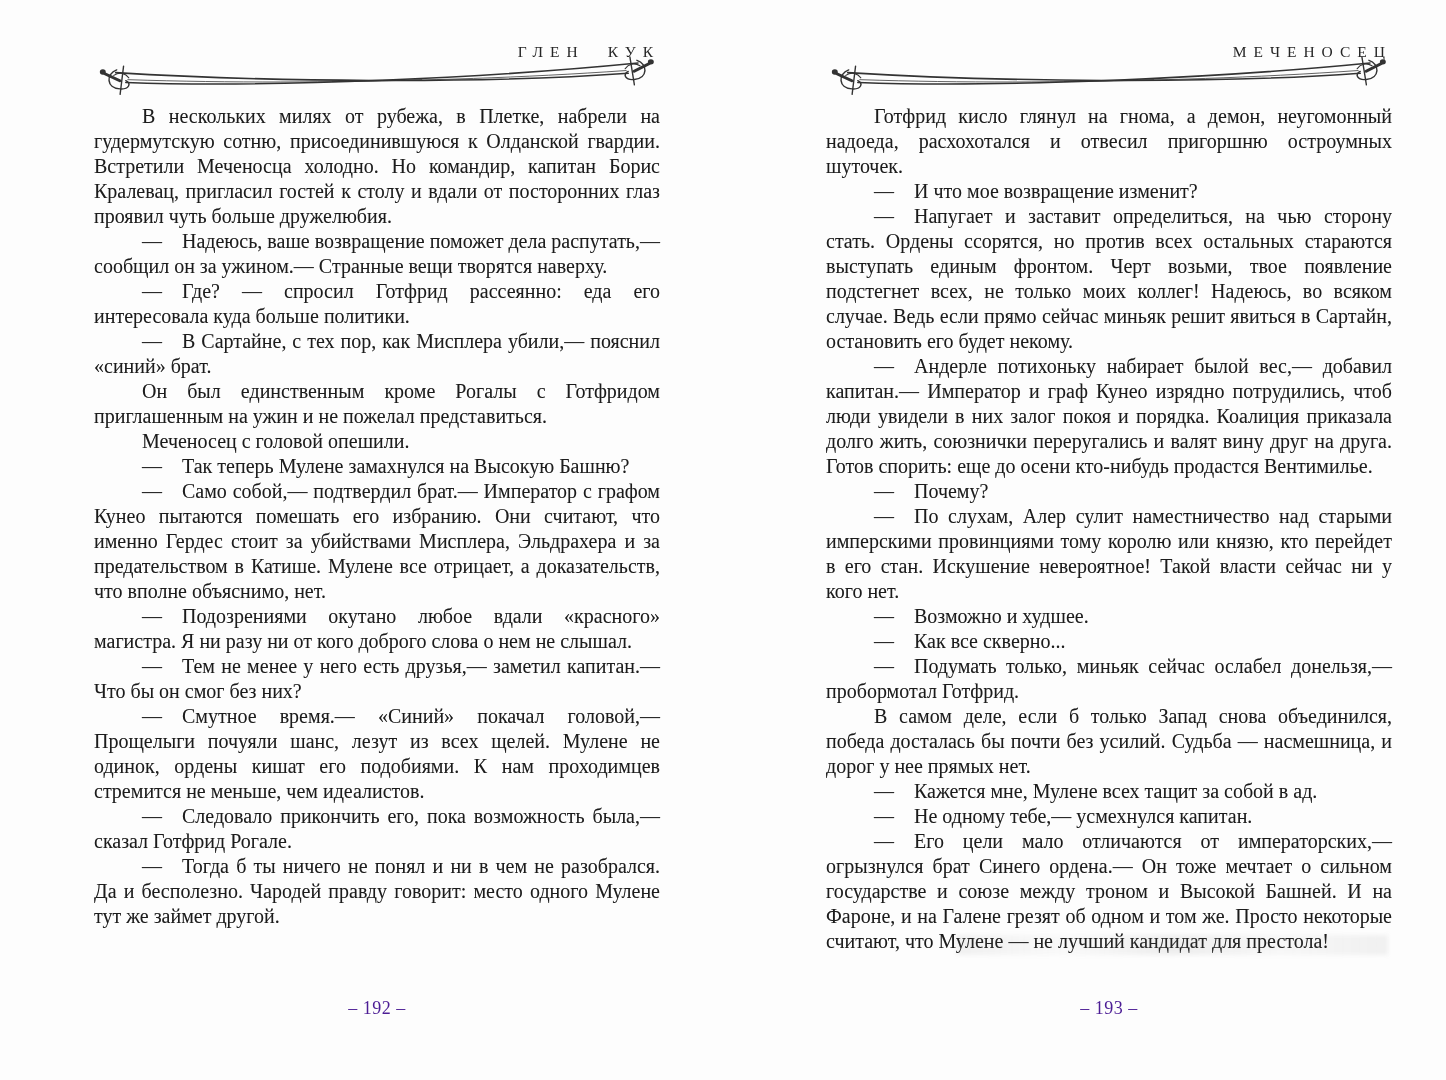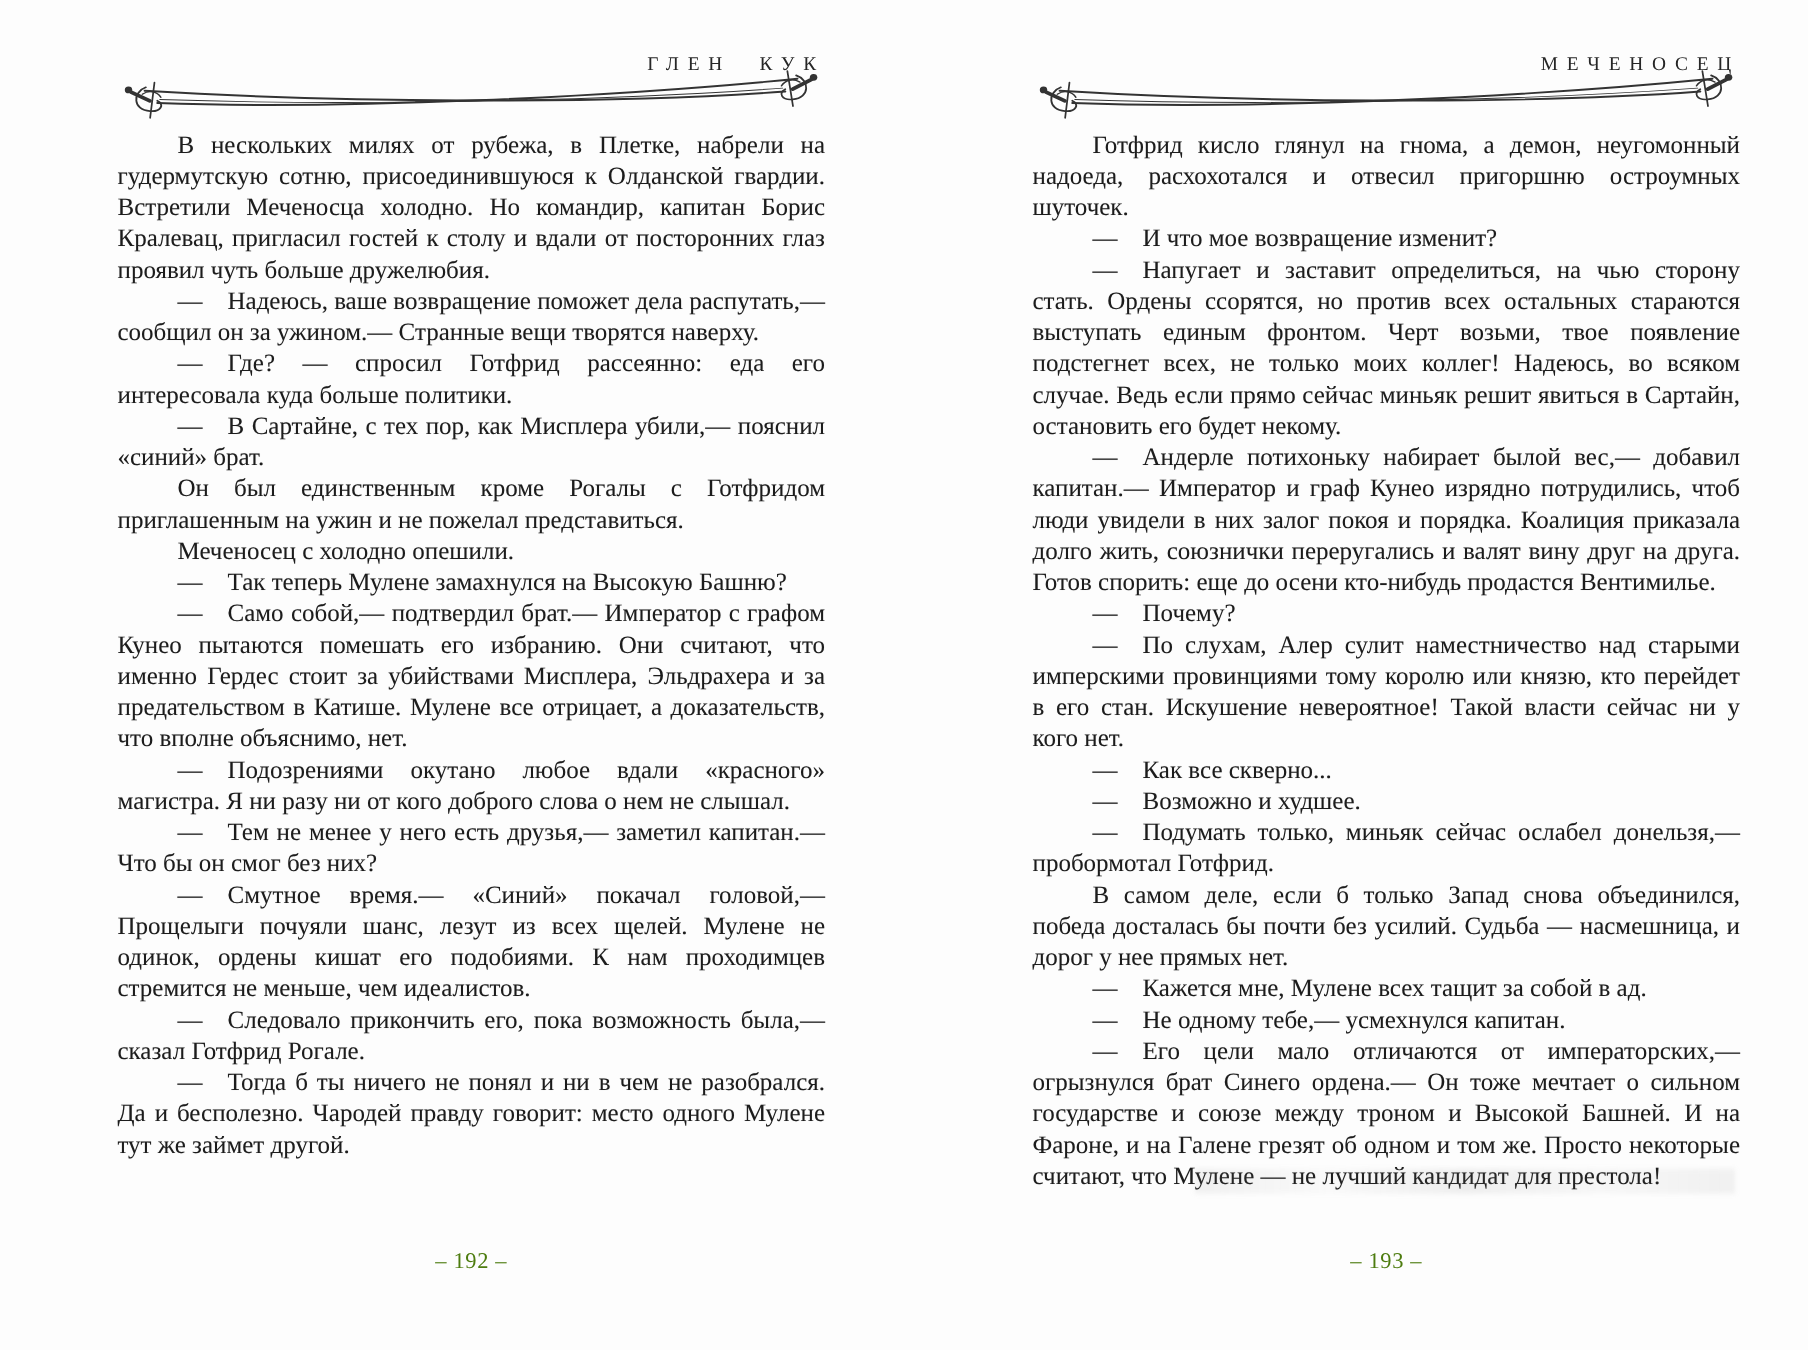--- a/index.html
+++ b/index.html
@@ -52,21 +52,21 @@
     text-indent: 48px;
   }
   .page-number {
     position: absolute;
     top: 956px;
     left: 0;
     width: 100%;
     text-align: center;
     font-size: 18px;
     letter-spacing: 0.5px;
-    color: #4d7c0f;
+    color: #4c1d95;
   }
   
   .smudge {
     position: absolute;
     left: 130px;
     right: 4px;
     top: 893px;
     height: 20px;
     background: linear-gradient(90deg,
       rgba(130,130,130,0.10),
@@ -100,21 +100,21 @@
       <use href="#rapier" transform="translate(570 0) scale(-1 1)"></use>
     </svg>
   </header>
 
   <div class="page-body">
       <p>В нескольких милях от рубежа, в Плетке, набрели на гудермутскую сотню, присоединившуюся к Олданской гвардии. Встретили Меченосца холодно. Но командир, капитан Борис Кралевац, пригласил гостей к столу и вдали от посторонних глаз проявил чуть больше дружелюбия.</p>
       <p>— Надеюсь, ваше возвращение поможет дела распутать,— сообщил он за ужином.— Странные вещи творятся наверху.</p>
       <p>— Где? — спросил Готфрид рассеянно: еда его интересовала куда больше политики.</p>
       <p>— В Сартайне, с тех пор, как Мисплера убили,— пояснил «синий» брат.</p>
       <p>Он был единственным кроме Рогалы с Готфридом приглашенным на ужин и не пожелал представиться.</p>
-      <p>Меченосец с холодно опешили.</p>
+      <p>Меченосец с головой опешили.</p>
       <p>— Так теперь Мулене замахнулся на Высокую Башню?</p>
       <p>— Само собой,— подтвердил брат.— Император с графом Кунео пытаются помешать его избранию. Они считают, что именно Гердес стоит за убийствами Мисплера, Эльдрахера и за предательством в Катише. Мулене все отрицает, а доказательств, что вполне объяснимо, нет.</p>
       <p>— Подозрениями окутано любое вдали «красного» магистра. Я ни разу ни от кого доброго слова о нем не слышал.</p>
       <p>— Тем не менее у него есть друзья,— заметил капитан.— Что бы он смог без них?</p>
       <p>— Смутное время.— «Синий» покачал головой,— Прощелыги почуяли шанс, лезут из всех щелей. Мулене не одинок, ордены кишат его подобиями. К нам проходимцев стремится не меньше, чем идеалистов.</p>
       <p>— Следовало прикончить его, пока возможность была,— сказал Готфрид Рогале.</p>
       <p>— Тогда б ты ничего не понял и ни в чем не разобрался. Да и бесполезно. Чародей правду говорит: место одного Мулене тут же займет другой.</p>
     </div>
 
   <div class="page-number">– 192 –</div>
@@ -129,22 +129,22 @@
     </svg>
   </header>
 
   <div class="page-body">
       <p>Готфрид кисло глянул на гнома, а демон, неугомонный надоеда, расхохотался и отвесил пригоршню остроумных шуточек.</p>
       <p>— И что мое возвращение изменит?</p>
       <p>— Напугает и заставит определиться, на чью сторону стать. Ордены ссорятся, но против всех остальных стараются выступать единым фронтом. Черт возьми, твое появление подстегнет всех, не только моих коллег! Надеюсь, во всяком случае. Ведь если прямо сейчас миньяк решит явиться в Сартайн, остановить его будет некому.</p>
       <p>— Андерле потихоньку набирает былой вес,— добавил капитан.— Император и граф Кунео изрядно потрудились, чтоб люди увидели в них залог покоя и порядка. Коалиция приказала долго жить, союзнички переругались и валят вину друг на друга. Готов спорить: еще до осени кто-нибудь продастся Вентимилье.</p>
       <p>— Почему?</p>
       <p>— По слухам, Алер сулит наместничество над старыми имперскими провинциями тому королю или князю, кто перейдет в его стан. Искушение невероятное! Такой власти сейчас ни у кого нет.</p>
+      <p>— Возможно и худшее.</p>
       <p>— Как все скверно...</p>
-      <p>— Возможно и худшее.</p>
       <p>— Подумать только, миньяк сейчас ослабел донельзя,— пробормотал Готфрид.</p>
       <p>В самом деле, если б только Запад снова объединился, победа досталась бы почти без усилий. Судьба — насмешница, и дорог у нее прямых нет.</p>
       <p>— Кажется мне, Мулене всех тащит за собой в ад.</p>
       <p>— Не одному тебе,— усмехнулся капитан.</p>
       <p>— Его цели мало отличаются от императорских,— огрызнулся брат Синего ордена.— Он тоже мечтает о сильном государстве и союзе между троном и Высокой Башней. И на Фароне, и на Галене грезят об одном и том же. Просто некоторые считают, что Мулене — не лучший кандидат для престола!</p>
     </div>
 
   <div class="smudge"></div>
 
   <div class="page-number">– 193 –</div>

